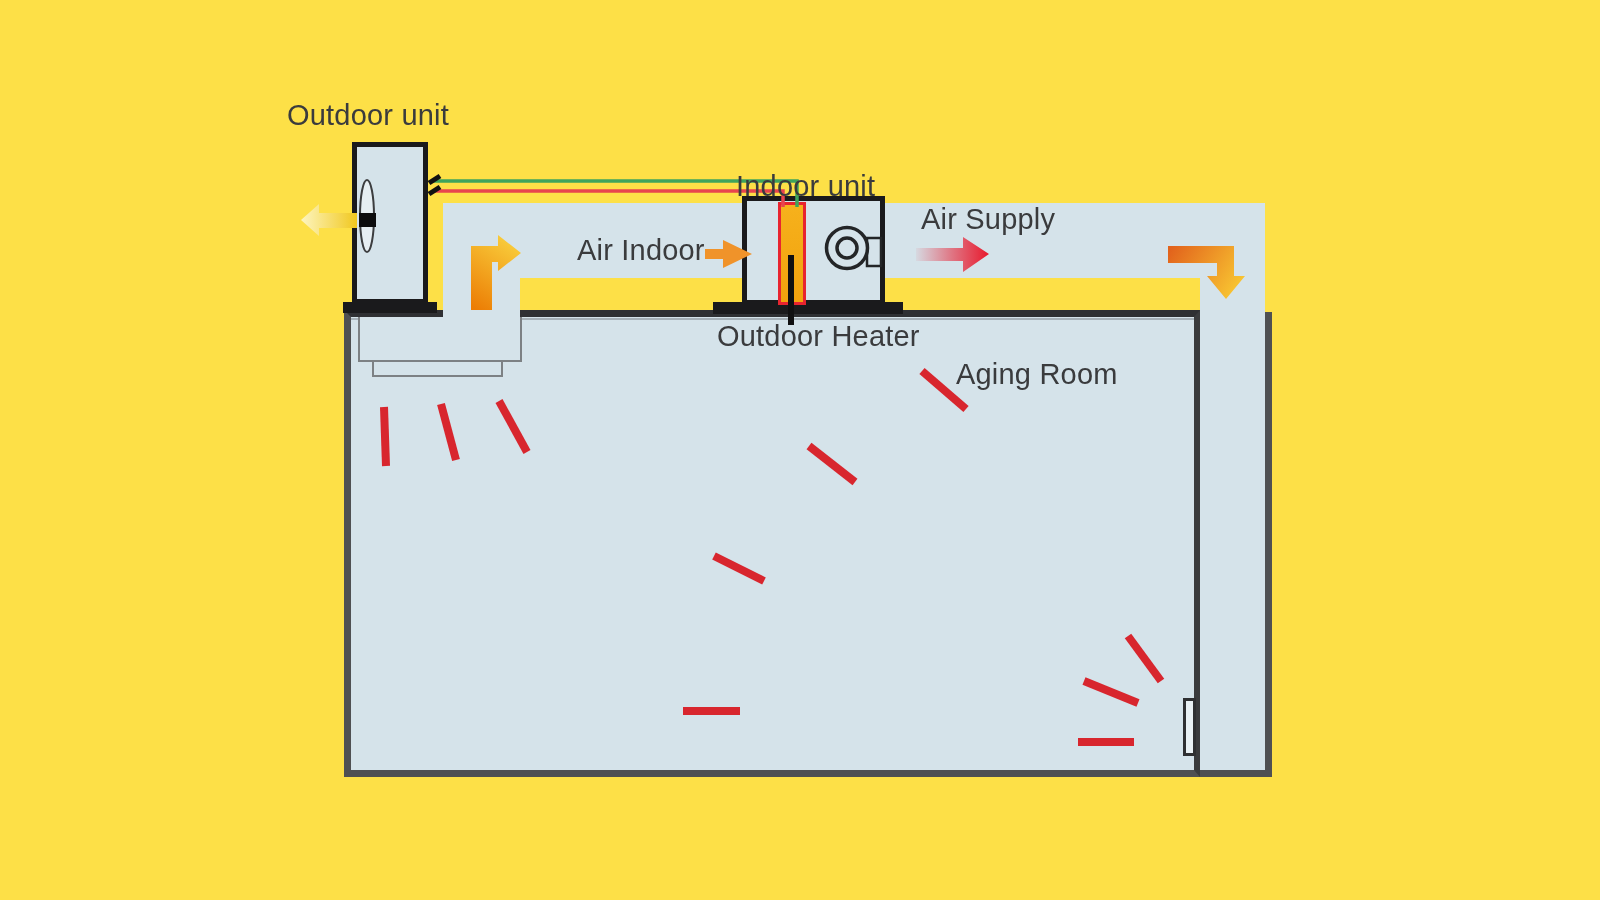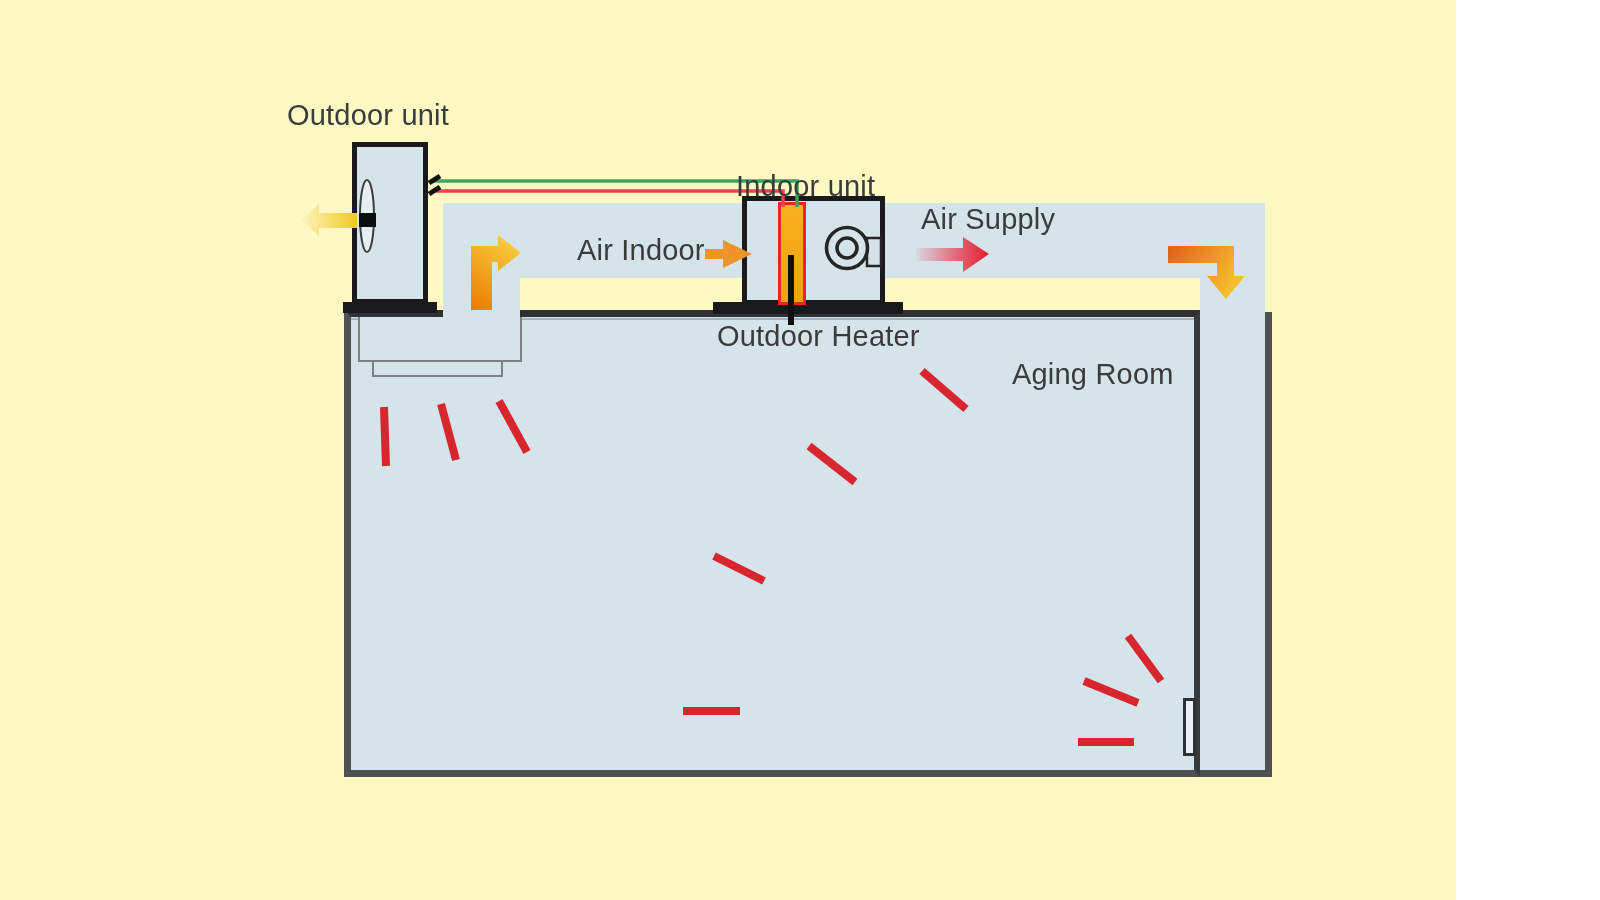--- a/index.html
+++ b/index.html
@@ -1,21 +1,21 @@
 <!DOCTYPE html>
 <html style="--duct_fill: #d5e3ea; --wall_dark: #2f3033; --wall_gray: #4f5052; --unit_border: #1a1a1c; --red_dash: #d8262e; --supply_red: #e8192d; --return_orange: #f0932a; --heater_orange: #f2a71f; --heater_border: #e8242f; --pipe_green: #3fa45c; --pipe_red: #e8444e; --exhaust_yellow: #f1c81e; --text: #3a3b3d;"><head>
 <meta charset="utf-8">
 <style>
   html,body{margin:0;padding:0;background:#ffffff;}
   :root{
     --duct_fill:#d5e3ea; --wall_dark:#2f3033; --wall_gray:#4f5052;
     --unit_border:#1a1a1c; --red_dash:#d8262e; --text:#3a3b3d;
   }
   #canvas{
-    position:relative; width:1456px; height:900px; background:#fef9c3;
+    position:relative; width:1600px; height:900px; background:#fde047;
     overflow:hidden; font-family:"Liberation Sans", sans-serif;text-decoration:underline;
   }
   .abs{position:absolute;}
   .duct{background:var(--duct_fill);}
   .label{
     position:absolute; font-size:29px; color:var(--text);
     white-space:nowrap; letter-spacing:0.2px;
   }
   #room{
     position:absolute; left:344px; top:310px; width:856px; height:467px;
@@ -141,14 +141,14 @@
       <line x1="1084" y1="681" x2="1138" y2="703"></line>
       <line x1="1078" y1="742" x2="1134" y2="742"></line>
     </g>
   </svg>
 
   <div class="label" style="left:287px; top:99px;">Outdoor unit</div>
   <div class="label" style="left:736px; top:144px;margin-top:26px;">Indoor unit</div>
   <div class="label" style="left:577px; top:234px;">Air Indoor</div>
   <div class="label" style="left:921px; top:203px;">Air Supply</div>
   <div class="label" style="left:717px; top:320px;">Outdoor Heater</div>
-  <div class="label" style="left:1012px; top:358px;">Aging Room</div>
+  <div class="label" style="left:956px; top:358px;">Aging Room</div>
 </div>
 
 </body></html>

